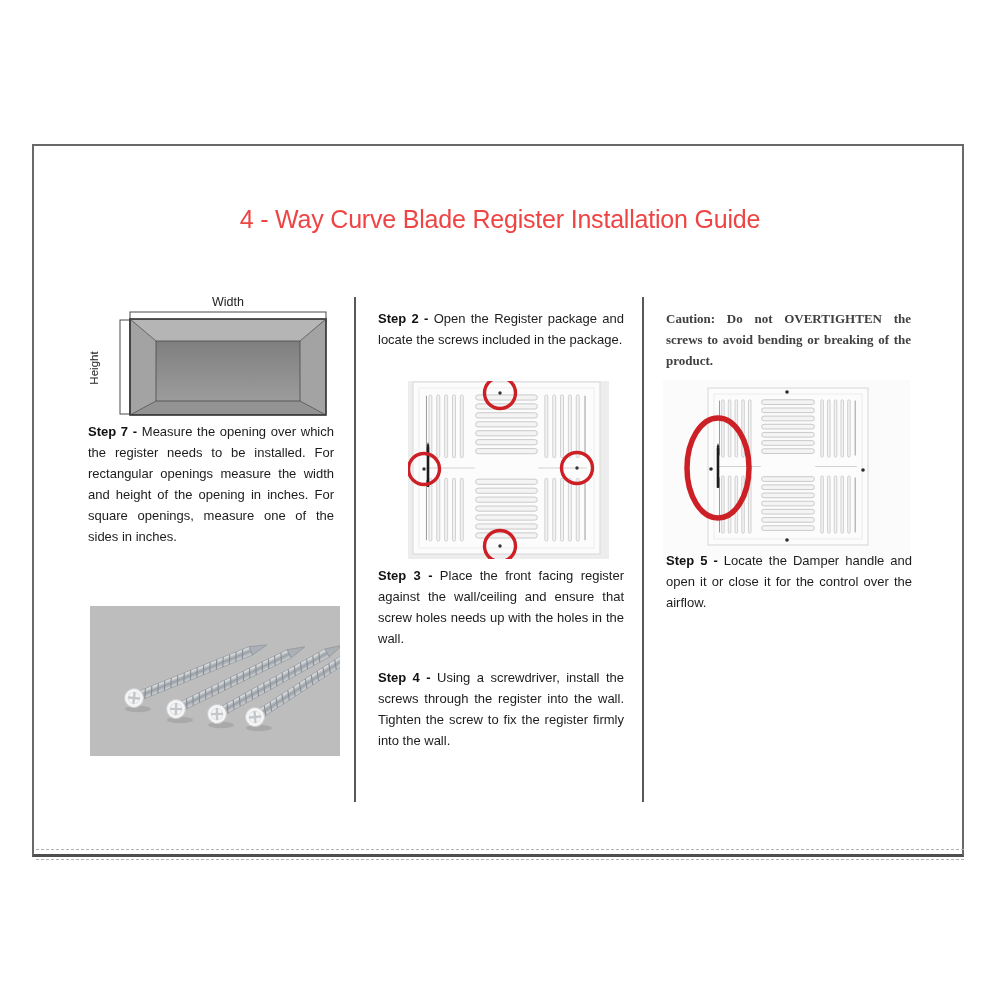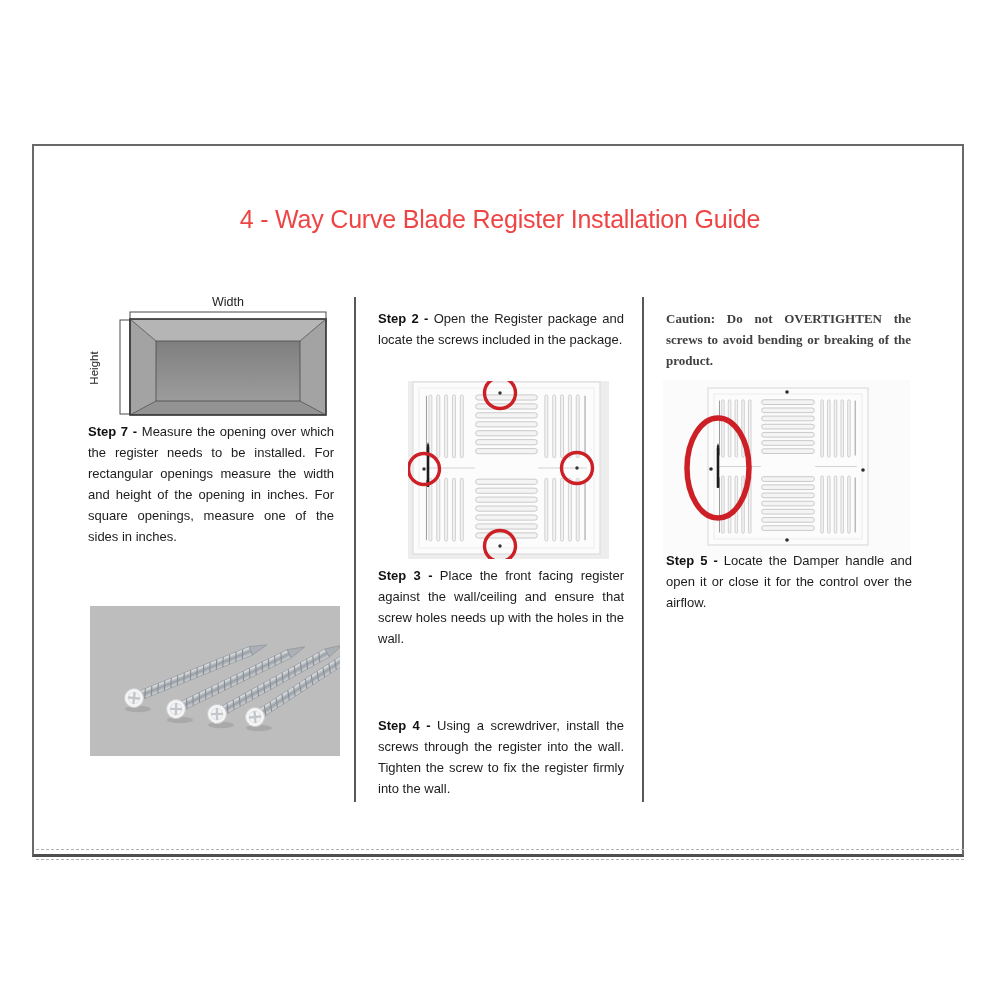--- a/index.html
+++ b/index.html
@@ -245,21 +245,21 @@
       <circle cx="92" cy="165" r="15.5" fill="none" stroke="#cc2026" stroke-width="3.4"></circle>
       <circle cx="92" cy="165" r="1.7" fill="#333"></circle>
     </svg>
 </div>
 
 <div class="para" style="left:378px;top:565px;">
   <b>Step 3 -</b>
   <span>Place the front facing register against the wall/ceiling and ensure that screw holes needs up with the holes in the wall.</span>
 </div>
 
-<div class="para" style="left:378px;top:667px;margin-top:48px;">
+<div class="para" style="left:378px;top:667px;">
   <b>Step 4 -</b>
   <span>Using a screwdriver, install the screws through the register into the wall. Tighten the screw to fix the register firmly into the wall.</span>
 </div>
 
 <div class="para allbold" style="left:666px;top:308px;width:245px;">
   <span>Caution: Do not OVERTIGHTEN the screws to avoid bending or breaking of the product.</span>
 </div>
 
 <div class="fig" style="left:663px;top:380px;width:247px;height:181px;">
   <svg id="register-right-svg" width="247" height="181" viewBox="0 0 247 181">

